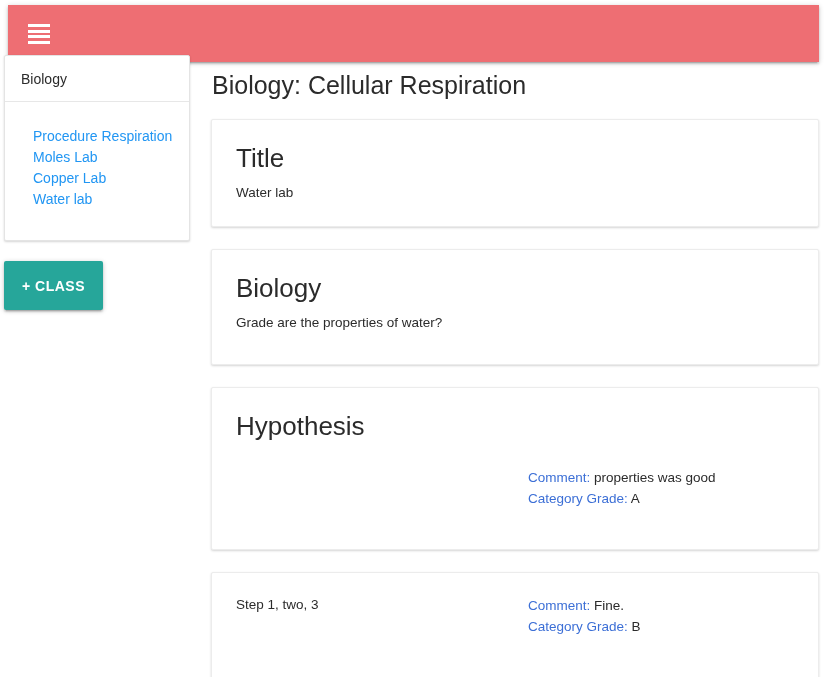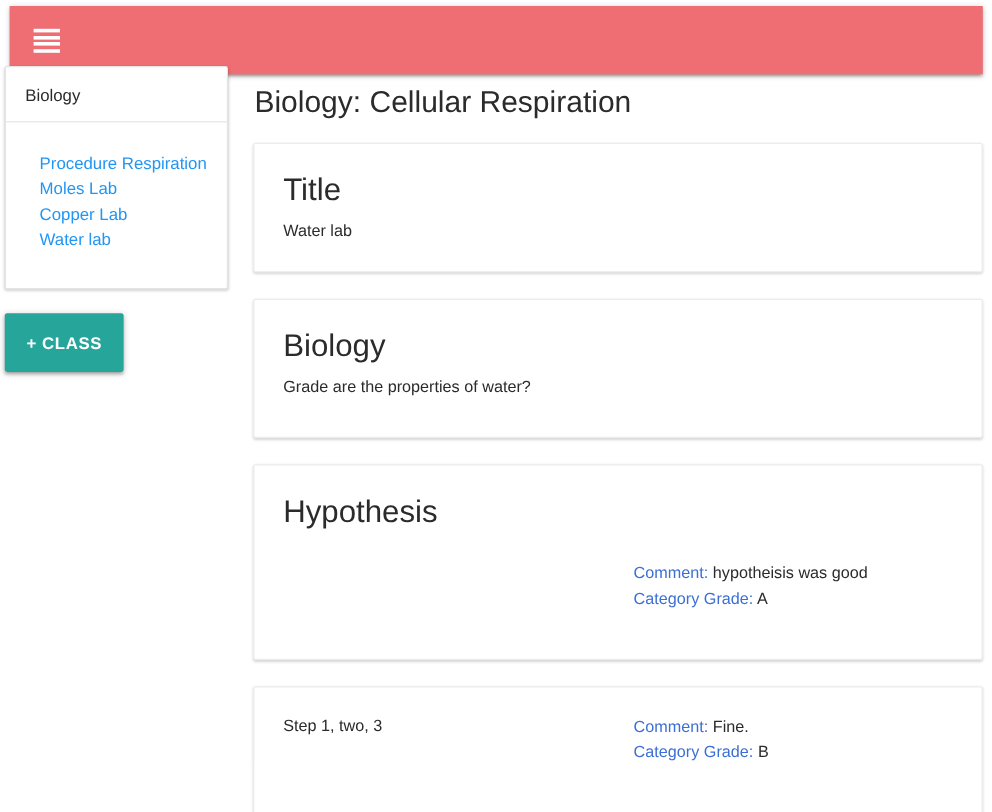--- a/index.html
+++ b/index.html
@@ -199,21 +199,21 @@
 
     <div class="card card-hypothesis">
       <h2 class="card-h">Hypothesis</h2>
       <div class="spacer-16"></div>
       <div class="card-row">
         <div class="card-col-left">
           <p class="card-body-text"></p>
         </div>
         <div class="card-col-right">
           <div class="grade-line">
-            <span class="grade-label">Comment:</span><span> hypotheisis was good</span>
+            <span class="grade-label">Comment:</span><span> properties was good</span>
           </div>
           <div class="grade-line">
             <span class="grade-label">Category Grade:</span><span> A</span>
           </div>
         </div>
       </div>
     </div>
 
     <div class="card card-procedure">
       <div class="card-row">

